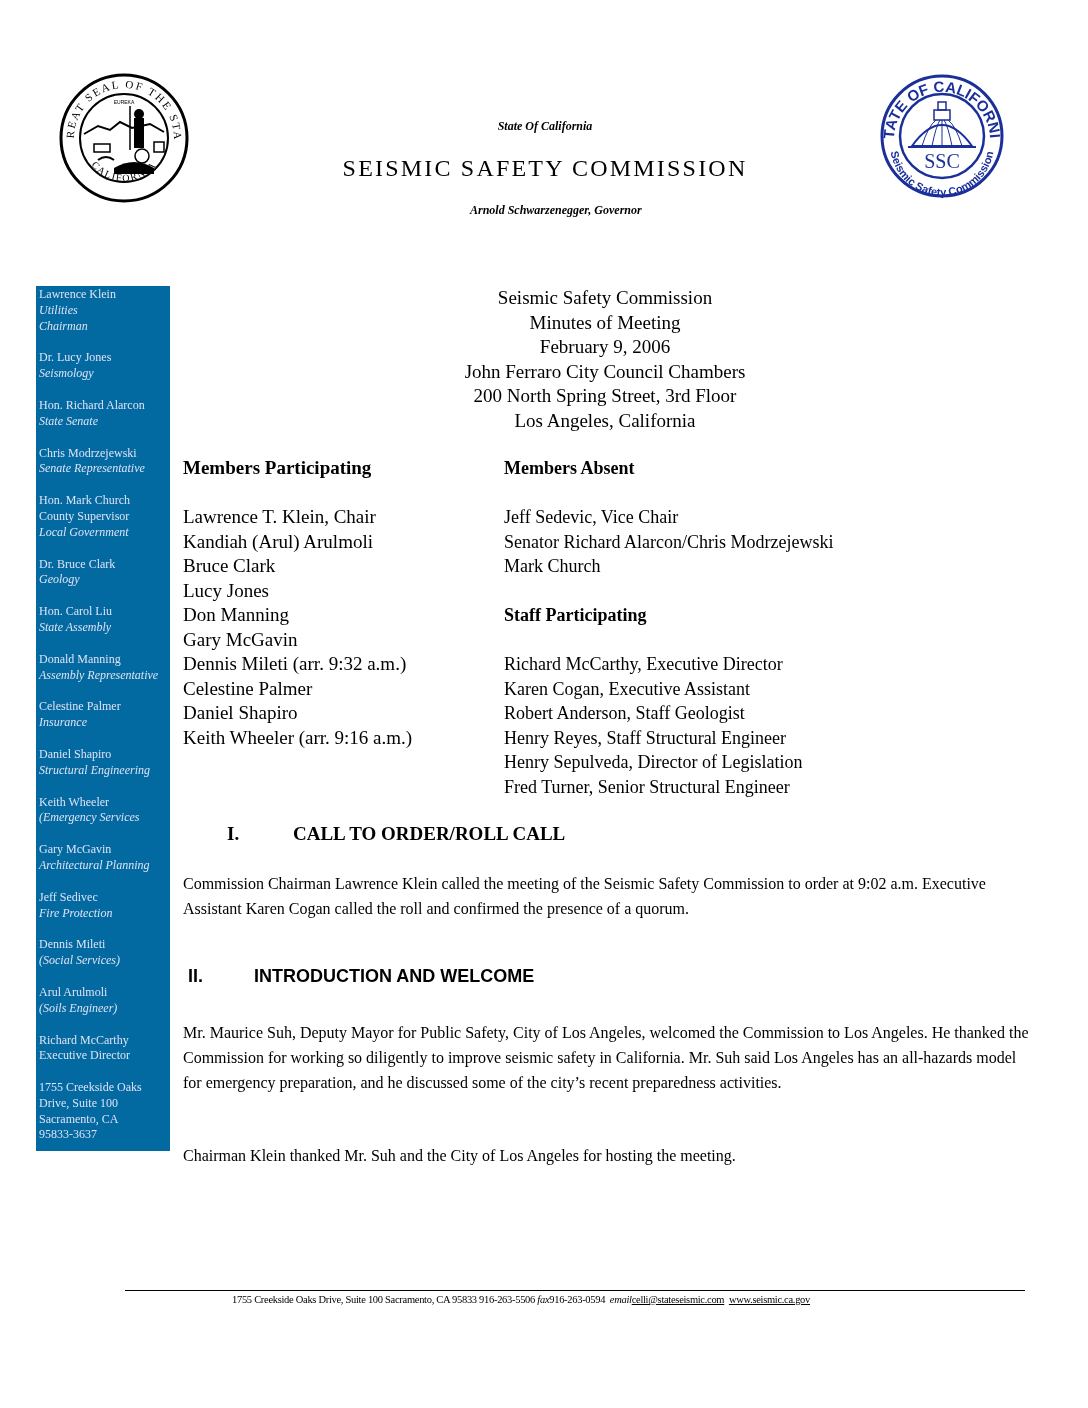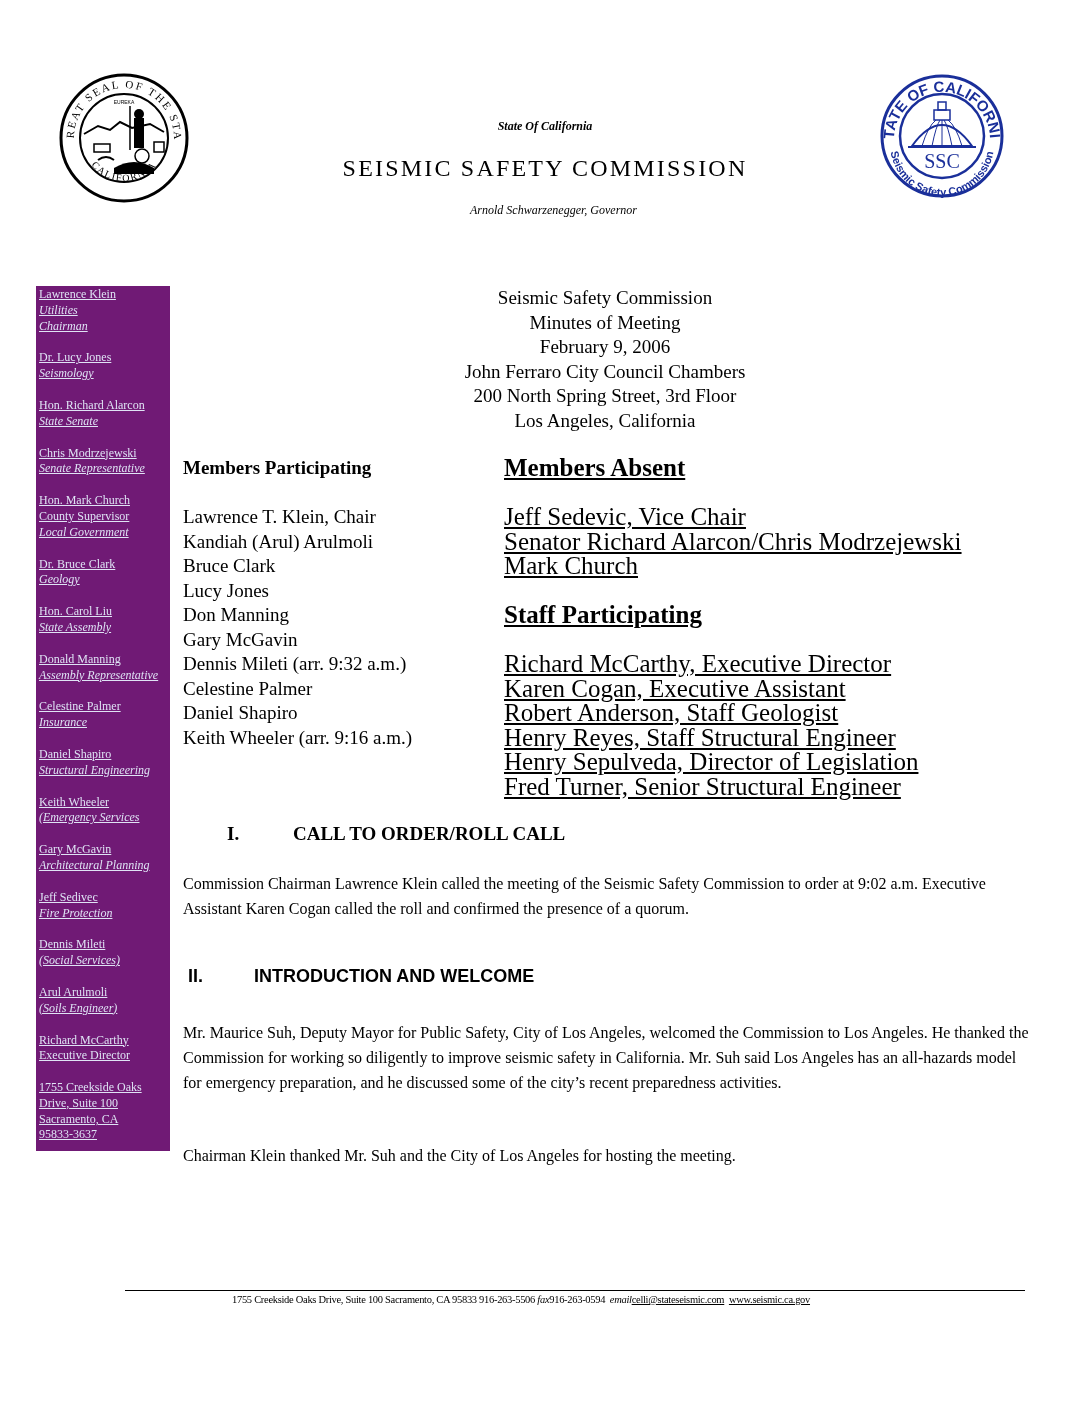--- a/index.html
+++ b/index.html
@@ -6,34 +6,34 @@
   body { width:1088px; height:1408px; position:relative; overflow:hidden; font-family:"Liberation Serif", serif; color:#000; }
   .abs { position:absolute; }
 
   
   #seal-left { left:58px; top:72px; width:132px; height:132px; }
   #seal-right { left:876px; top:74px; width:132px; height:124px; }
 
   
   .state { left:300px; width:490px; top:119px; text-align:center; font-weight:bold; font-style:italic; font-size:12px; }
   .commission { left:300px; width:490px; top:155px; text-align:center; font-size:24px; letter-spacing:2.2px; }
-  .governor { left:470px; top:203px; font-weight:normal; font-style:italic; font-size:12px; }
+  .governor { left:470px; top:203px; font-weight:bold; font-style:italic; font-size:12px; }
 
   
   #sidebar { left:36px; top:286px; width:134px; height:865px; background:#000080; color:#dfe3f5; font-size:12px; line-height:15.8px; padding:1px 0 0 3px; box-sizing:border-box; }
   .sb-entry { margin-bottom:16px; }
   .sb-entry .it { font-style:italic; }
   .sb-address { margin-top:0; }
 
   
   .title-block { left:380px; width:450px; top:286px; text-align:center; font-size:19px; line-height:24.6px; }
 
   
   .col-left { left:183px; top:456px; font-size:19px; line-height:24.5px; }
-  .col-right { left:504px; top:456px; font-size:25px; line-height:24.5px;text-decoration:underline; }
+  .col-right { left:504px; top:456px; font-size:18px; line-height:24.5px; }
   .hd { font-weight:bold; }
   .gap { height:24.5px; }
 
   
   .sec1 { left:183px; top:823px; font-weight:bold; font-size:19px;margin-left:44px; }
   .sec1 .num { display:inline-block; width:66px; }
   .para { left:183px; width:850px; font-size:16px; line-height:24.8px; }
   .sec2 { left:188px; top:966px; font-family:"Liberation Sans", sans-serif; font-weight:bold; font-size:18px; }
   .sec2 .num { display:inline-block; width:66px; }
 
@@ -87,21 +87,21 @@
     <path d="M46 72 Q52 52 60 46 M56 72 Q60 52 64 46 M66 72 L66 46 M76 72 Q72 52 68 46 M86 72 Q80 52 72 46" fill="none" stroke="#1a2f9a" stroke-width="1"></path>
     <line x1="32" y1="73" x2="100" y2="73" stroke="#1a2f9a" stroke-width="2"></line>
     <text x="66" y="94" font-size="20" text-anchor="middle" fill="#1a2f9a" font-family="Liberation Serif, serif">SSC</text>
   </svg>
 </div>
 
 <div class="abs state">State Of California</div>
 <div class="abs commission">SEISMIC SAFETY COMMISSION</div>
 <div class="abs governor">Arnold Schwarzenegger, Governor</div>
 
-<div id="sidebar" class="abs" style="background: #701a75; text-decoration: underline;">
+<div id="sidebar" class="abs" style="background: #0369a1;">
     <div class="sb-entry">
       <div>Lawrence Klein</div>
       <div class="it">Utilities</div>
       <div class="it">Chairman</div>
     </div>
     <div class="sb-entry">
       <div>Dr. Lucy Jones</div>
       <div class="it">Seismology</div>
     </div>
     <div class="sb-entry">

